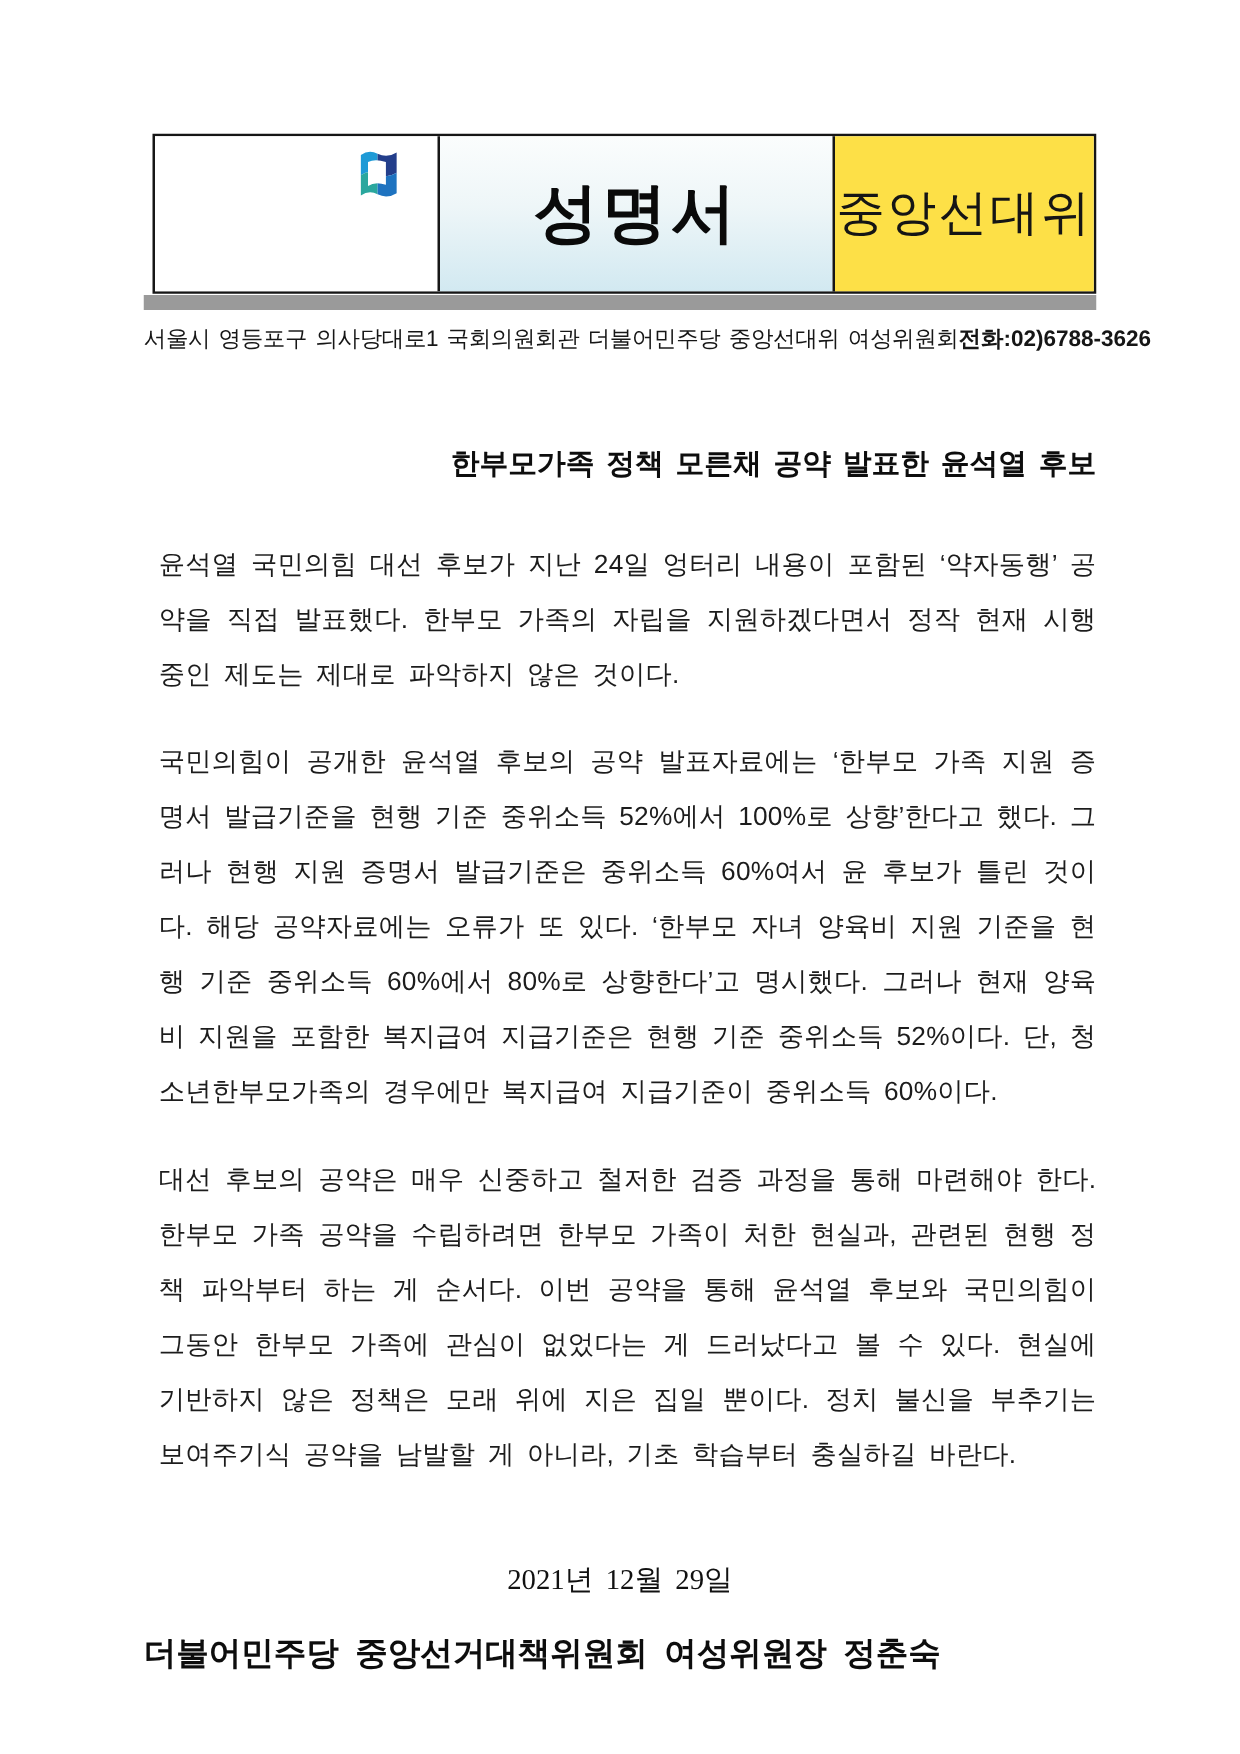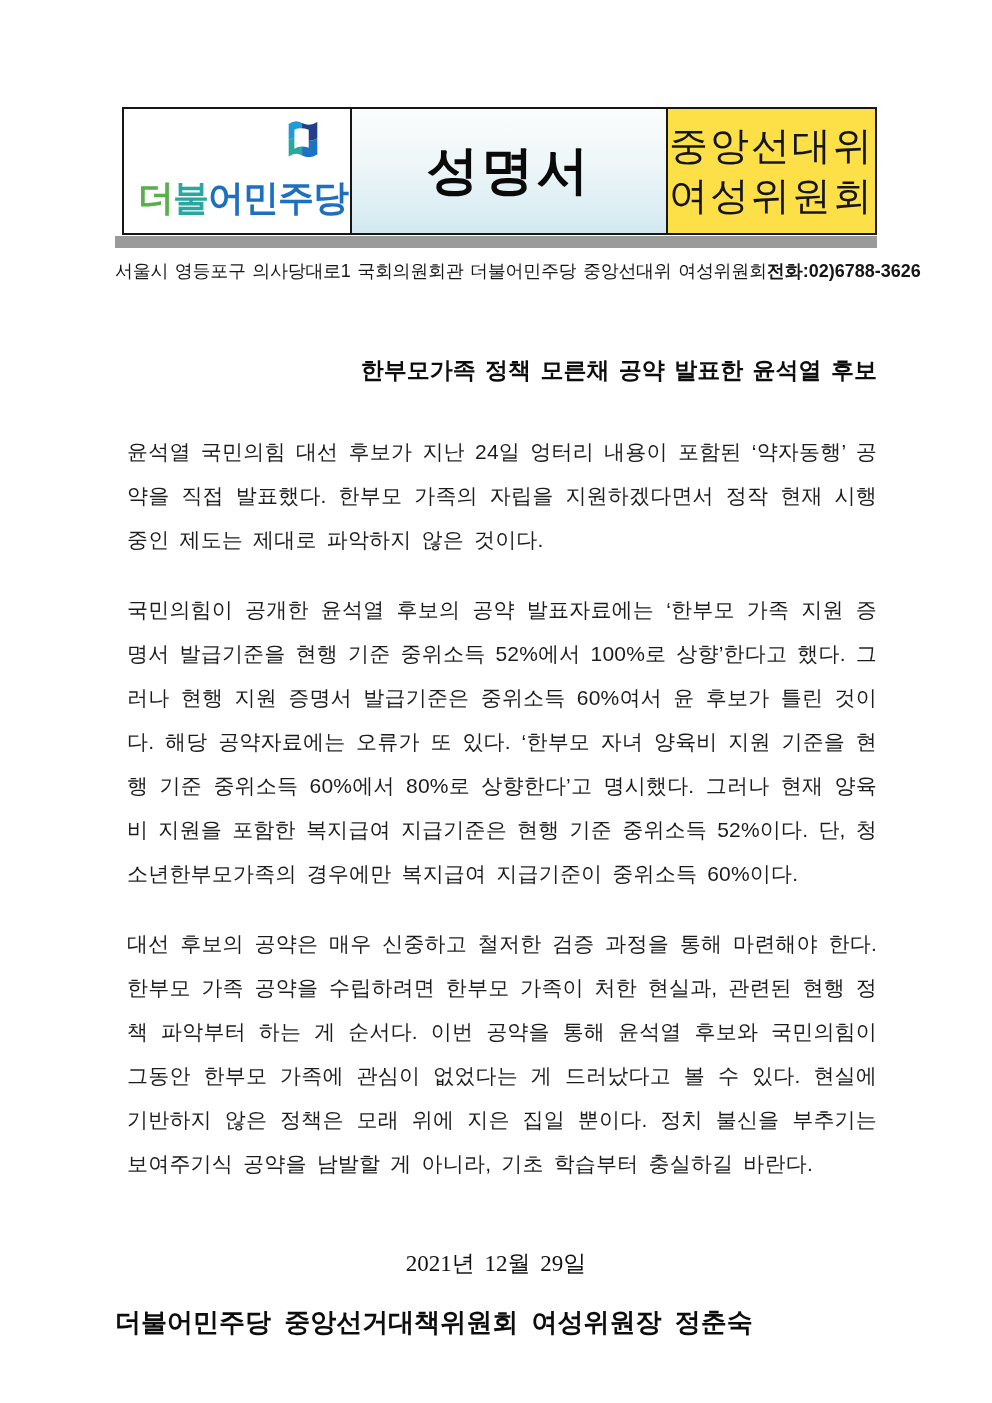--- a/index.html
+++ b/index.html
@@ -101,30 +101,26 @@
       <div class="cell cell-logo">
         <span class="flag-icon">
           <svg viewBox="0 0 44 60" width="42" height="58" aria-hidden="true">
             <path d="M7 9 Q14 4 21 8 L21 25 Q14 21 7 26 Z" fill="#1e9ad6"></path>
             <path d="M21 8 Q29 12 37 7 L37 24 Q29 29 21 25 Z" fill="#233e8b"></path>
             <path d="M7 26 Q14 21 21 25 L21 42 Q14 38 7 43 Z" fill="#2aa79e"></path>
             <path d="M21 25 Q29 29 37 24 L37 41 Q29 46 21 42 Z" fill="#1e73c0"></path>
             <path d="M13 15 Q19 12 28 15 L28 34 Q19 31 13 35 Z" fill="#ffffff"></path>
           </svg>
         </span>
-        <div class="party-name">
-          <span style="color:#56b14b">더</span><span style="color:#2aa79e">불</span><span style="color:#1e6fc0">어민주당</span>
-        </div>
       </div>
       <div class="cell cell-doc">
         <span class="doc-type">성명서</span>
       </div>
       <div class="cell cell-committee">
         <span>중앙선대위</span>
-        <span>여성위원회</span>
       </div>
     </div>
     <div class="gray-bar"></div>
 
     <div class="address-row">
       <span class="address-text">서울시 영등포구 의사당대로1 국회의원회관 더불어민주당 중앙선대위 여성위원회</span>
       <span class="address-phone">전화:02)6788-3626</span>
     </div>
 
     <div class="statement-title">한부모가족 정책 모른채 공약 발표한 윤석열 후보</div>

